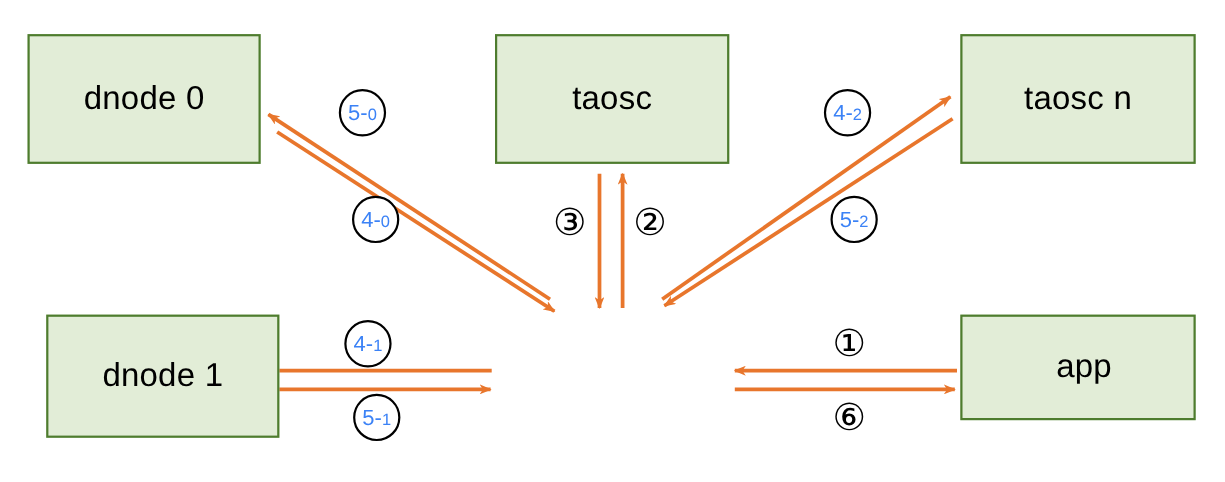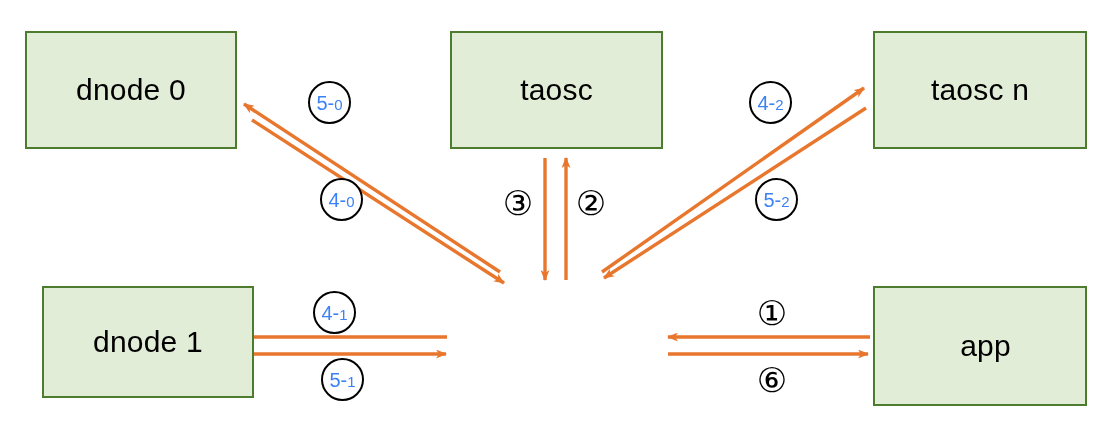--- a/index.html
+++ b/index.html
@@ -56,21 +56,21 @@
 
   <div class="node" style="left:873px;top:31px;width:214px;height:118px;">
     <span class="node-label">taosc n</span>
   </div>
 
   <div class="node" style="left:42px;top:286px;width:212px;height:112px;">
     <span class="node-label">dnode 1</span>
   </div>
 
 
-  <div class="node" style="left:873px;top:286px;width:214px;height:120px;padding-left:11px;">
+  <div class="node" style="left:873px;top:286px;width:214px;height:96px;padding-left:11px;">
     <span class="node-label">app</span>
   </div>
 
   <div class="badge" style="left:308px;top:81px;">
     <span class="badge-txt"><span>5</span><span>-</span><span class="sub">0</span></span>
   </div>
 
   <div class="badge" style="left:320px;top:178px;">
     <span class="badge-txt"><span>4</span><span>-</span><span class="sub">0</span></span>
   </div>

